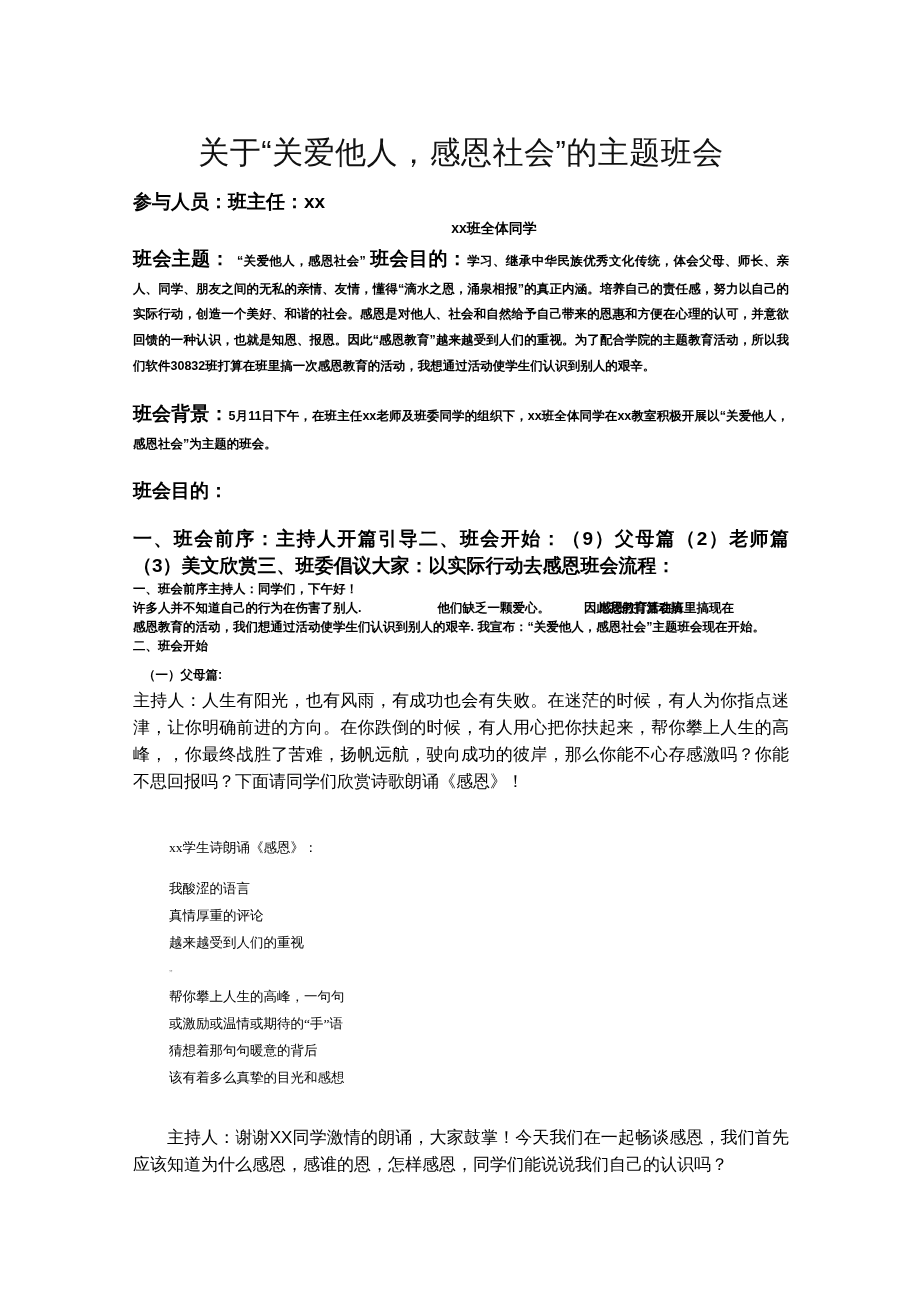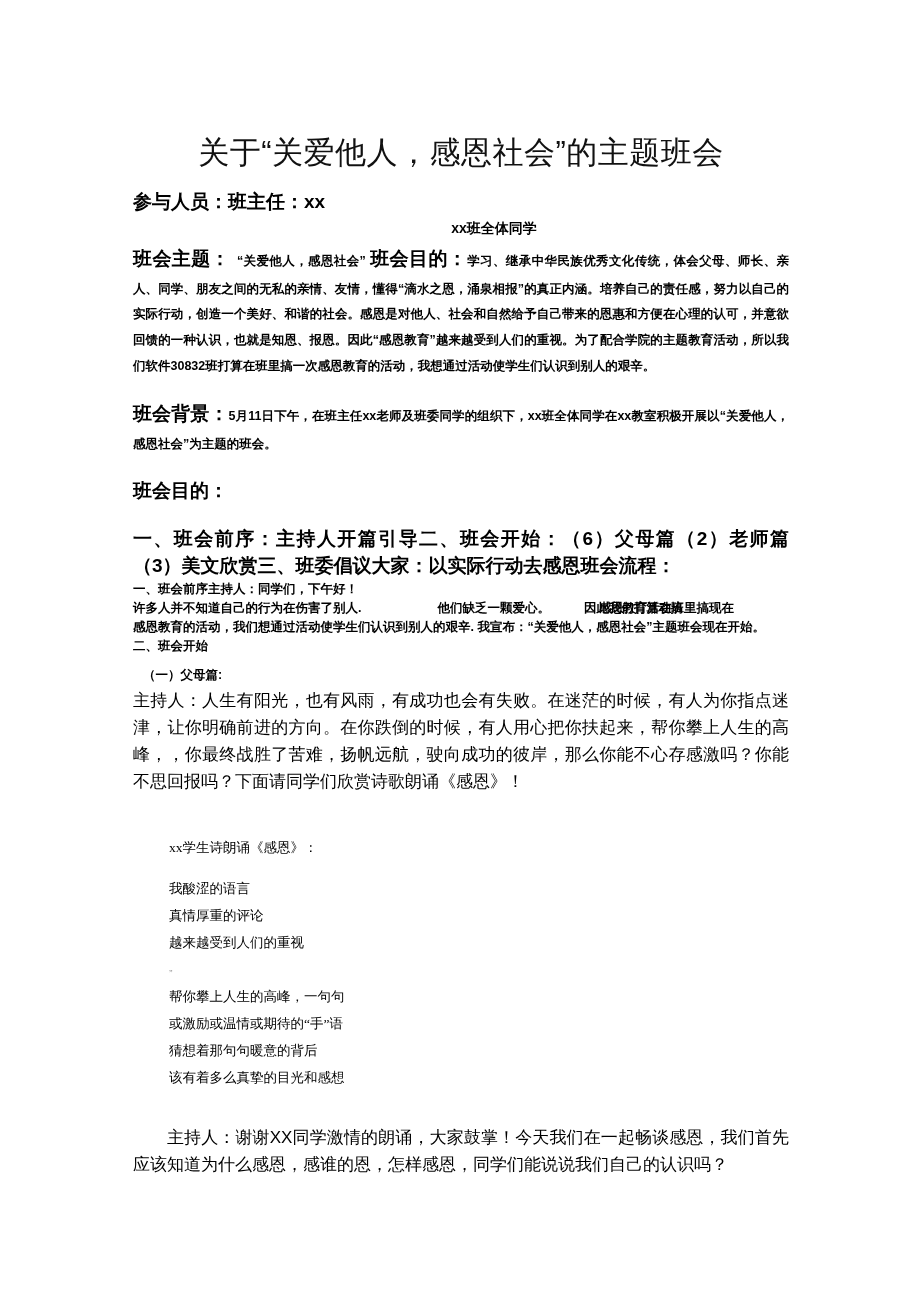--- a/index.html
+++ b/index.html
@@ -191,21 +191,21 @@
     </div>
 
     <div class="block-background">
       <span class="lbl-lg">班会背景：</span><span class="body-sm">5月11日下午，在班主任xx老师及班委同学的组织下，xx班全体同学在xx教室积极开展以“关爱他人，感恩社会”为主题的班会。</span>
     </div>
 
     <div class="block-intro">
       <span class="lbl-lg">班会目的：</span>
     </div>
 
-    <div class="block-outline">一、班会前序：主持人开篇引导二、班会开始：（6）父母篇（2）老师篇（3）美文欣赏三、班委倡议大家：以实际行动去感恩班会流程：</div>
+    <div class="block-outline">一、班会前序：主持人开篇引导二、班会开始：（9）父母篇（2）老师篇（3）美文欣赏三、班委倡议大家：以实际行动去感恩班会流程：</div>
 
     <div class="fine fine-1">一、班会前序主持人：同学们，下午好！</div>
 
 
     <div class="fine fine-3">
       <span>许多人并不知道自己的行为在伤害了别人.</span><span class="gap-a"></span><span>他们缺乏一颗爱心。</span><span class="gap-b"></span><span class="overlap-wrap"><span>因此我们打算在班里搞现在</span><span class="ov-b">感恩教育活动搞</span></span>
     </div>
 
     <div class="fine fine-4">感恩教育的活动，我们想通过活动使学生们认识到别人的艰辛. 我宣布：“关爱他人，感恩社会”主题班会现在开始。二、班会开始</div>
 

